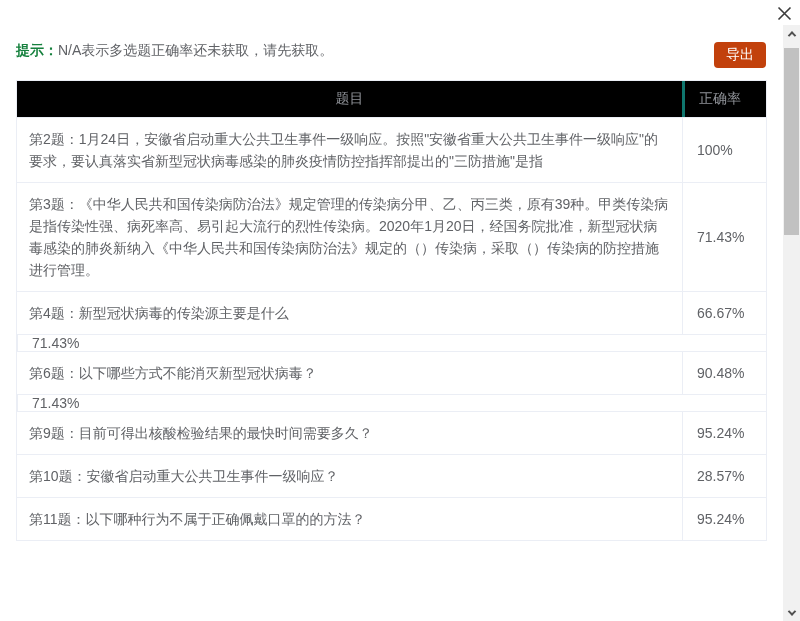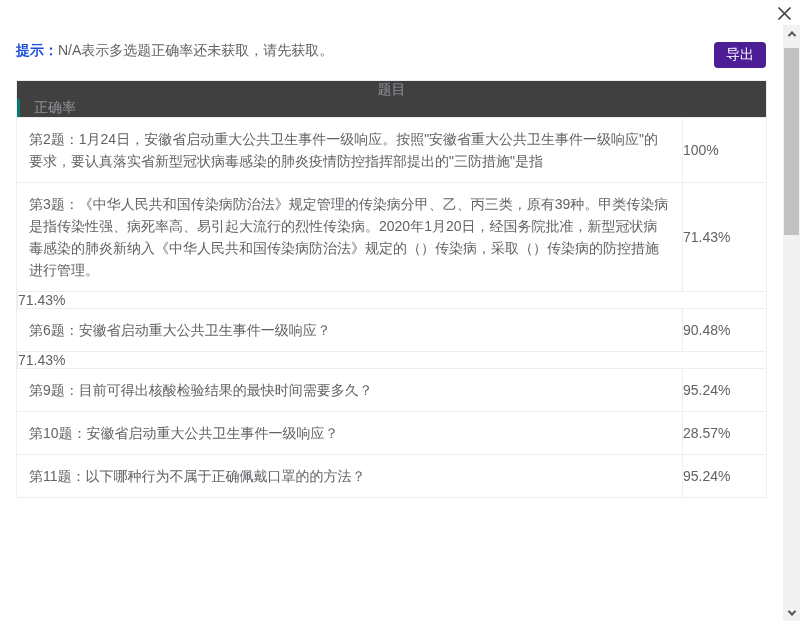--- a/index.html
+++ b/index.html
@@ -18,21 +18,21 @@
     display: flex; align-items: center; justify-content: center;
     cursor: pointer;
   }
 
   
   .hint-bar {
     position: absolute; top: 42px; left: 16px;
     font-size: 14px; color: #606266;
     white-space: nowrap;
   }
-  .hint-label { font-weight: bold; color: #1d4ed8; }
+  .hint-label { font-weight: bold; color: #15803d; }
 
   
   .export-btn {
     position: absolute; top: 42px; left: 714px;
     width: 52px; height: 26px;
     background: #1890ff;
     color: #ffffff;
     font-size: 14px;
     border: none; border-radius: 4px;
     display: flex; align-items: center; justify-content: center;
@@ -44,24 +44,23 @@
     position: absolute; top: 80px; left: 16px;
     width: 751px;
     border: 1px solid #ebeef5;
     border-bottom: none;
     font-size: 14px;
     color: #606266;
   }
   .thead {
     display: flex;
     height: 37px;
-    background: #404040;
+    background: #000000;
     color: #909399;
     border-bottom: 1px solid #ebeef5;
-    flex-direction: column;
   }
   .th-q {
     flex: 1;
     display: flex; align-items: center; justify-content: center;
   }
   .th-a {
     width: 84px;
     border-left: 3px solid #0f766e;
     display: flex; align-items: center;
     padding-left: 14px;
@@ -74,20 +73,21 @@
   .td-q {
     flex: 1;
     padding: 10px 12px;
     line-height: 22px;
     display: flex; align-items: center;
     word-break: break-all;
   }
   .td-a {
     width: 84px;
     border-left: 1px solid #ebeef5;
+    padding-left: 14px;
     display: flex; align-items: center;
   }
 
   
   .scrollbar {
     position: absolute; top: 25px; right: 0;
     width: 17px; height: 596px;
     background: #f1f1f1;
   }
   .scroll-btn {
@@ -118,45 +118,49 @@
 <div class="close-btn">
   <svg width="17" height="17" viewBox="0 0 17 17">
     <path d="M2.5 2.5 L14.5 14.5 M14.5 2.5 L2.5 14.5" stroke="#3c3c3c" stroke-width="1.6" fill="none"></path>
   </svg>
 </div>
 
 <div class="hint-bar">
   <span class="hint-label">提示：</span><span>N/A表示多选题正确率还未获取，请先获取。</span>
 </div>
 
-<button class="export-btn" style="background: #4c1d95;">导出</button>
+<button class="export-btn" style="background: #c2410c;">导出</button>
 
 <div class="qtable">
   <div class="thead">
     <div class="th-q">题目</div>
     <div class="th-a">正确率</div>
   </div>
   <div>
   <div class="tr">
     <div class="td-q">第2题：1月24日，安徽省启动重大公共卫生事件一级响应。按照"安徽省重大公共卫生事件一级响应"的要求，要认真落实省新型冠状病毒感染的肺炎疫情防控指挥部提出的"三防措施"是指</div>
     <div class="td-a">100%</div>
   </div>
 
   <div class="tr">
     <div class="td-q">第3题：《中华人民共和国传染病防治法》规定管理的传染病分甲、乙、丙三类，原有39种。甲类传染病是指传染性强、病死率高、易引起大流行的烈性传染病。2020年1月20日，经国务院批准，新型冠状病毒感染的肺炎新纳入《中华人民共和国传染病防治法》规定的（）传染病，采取（）传染病的防控措施进行管理。</div>
     <div class="td-a">71.43%</div>
   </div>
 
+  <div class="tr">
+    <div class="td-q">第4题：新型冠状病毒的传染源主要是什么</div>
+    <div class="td-a">66.67%</div>
+  </div>
 
   <div class="tr">
     <div class="td-a">71.43%</div>
   </div>
 
   <div class="tr">
-    <div class="td-q">第6题：安徽省启动重大公共卫生事件一级响应？</div>
+    <div class="td-q">第6题：以下哪些方式不能消灭新型冠状病毒？</div>
     <div class="td-a">90.48%</div>
   </div>
 
 
   <div class="tr">
     <div class="td-a">71.43%</div>
   </div>
 
   <div class="tr">
     <div class="td-q">第9题：目前可得出核酸检验结果的最快时间需要多久？</div>

